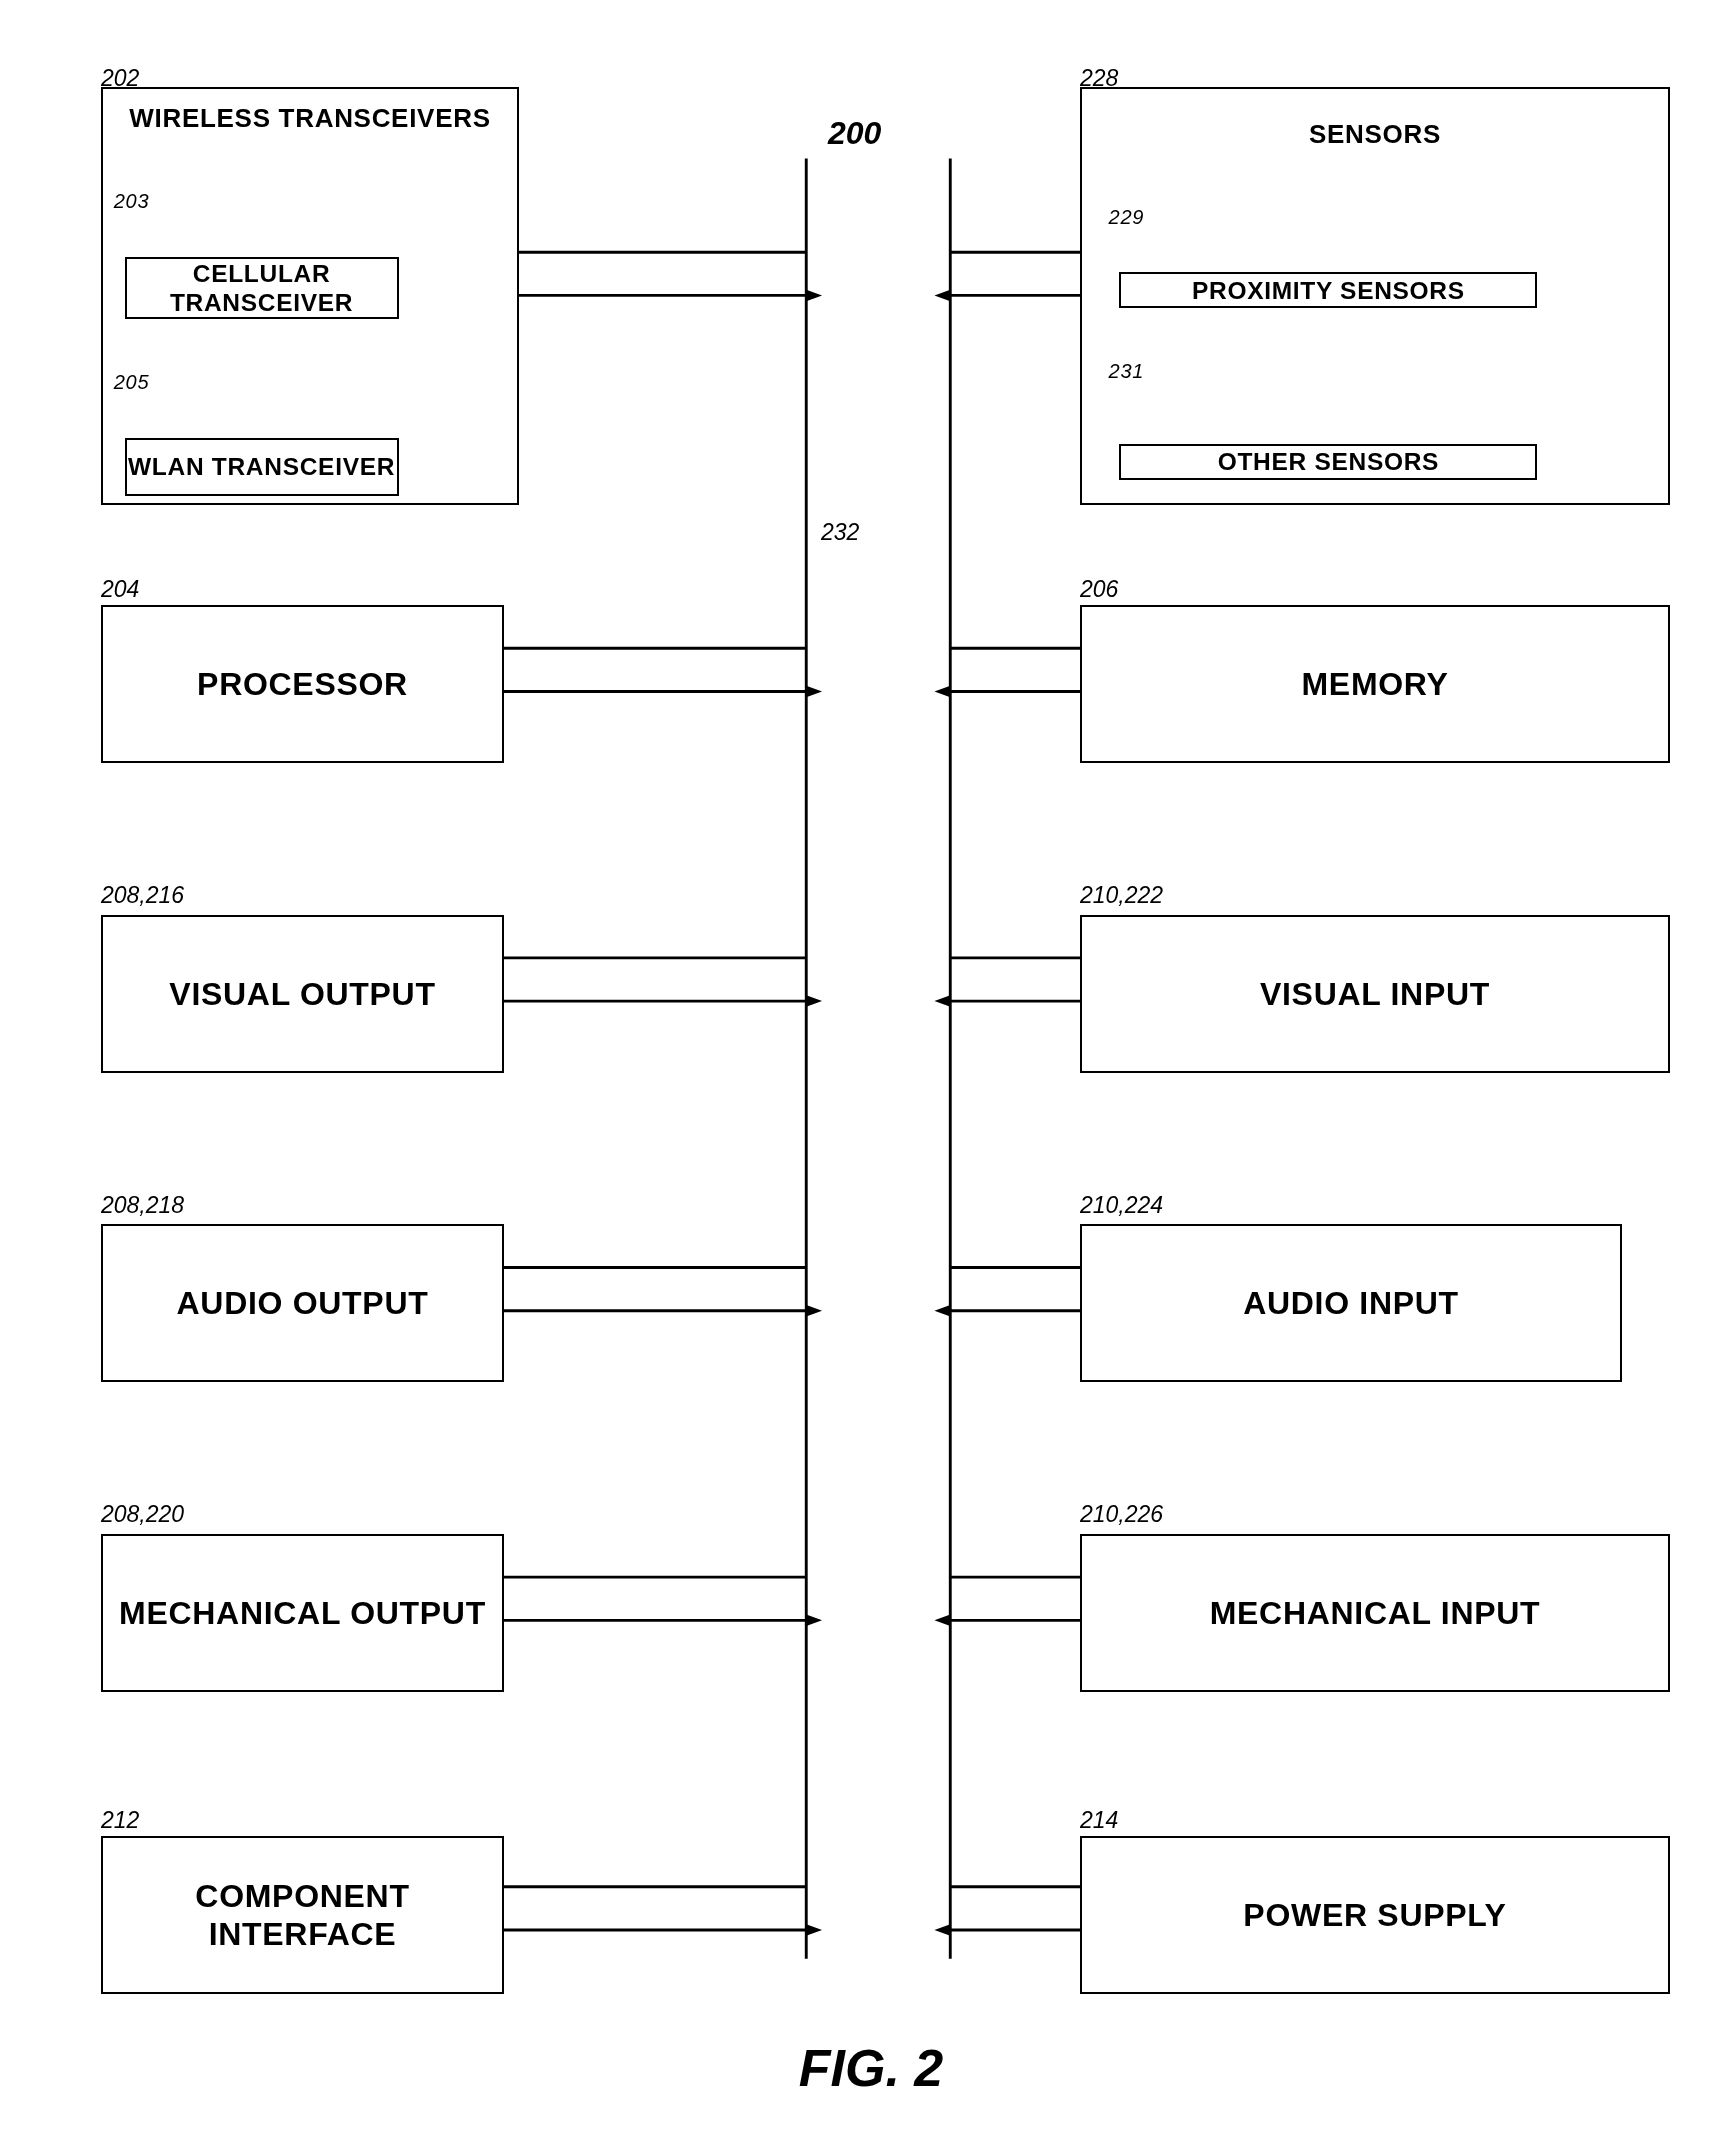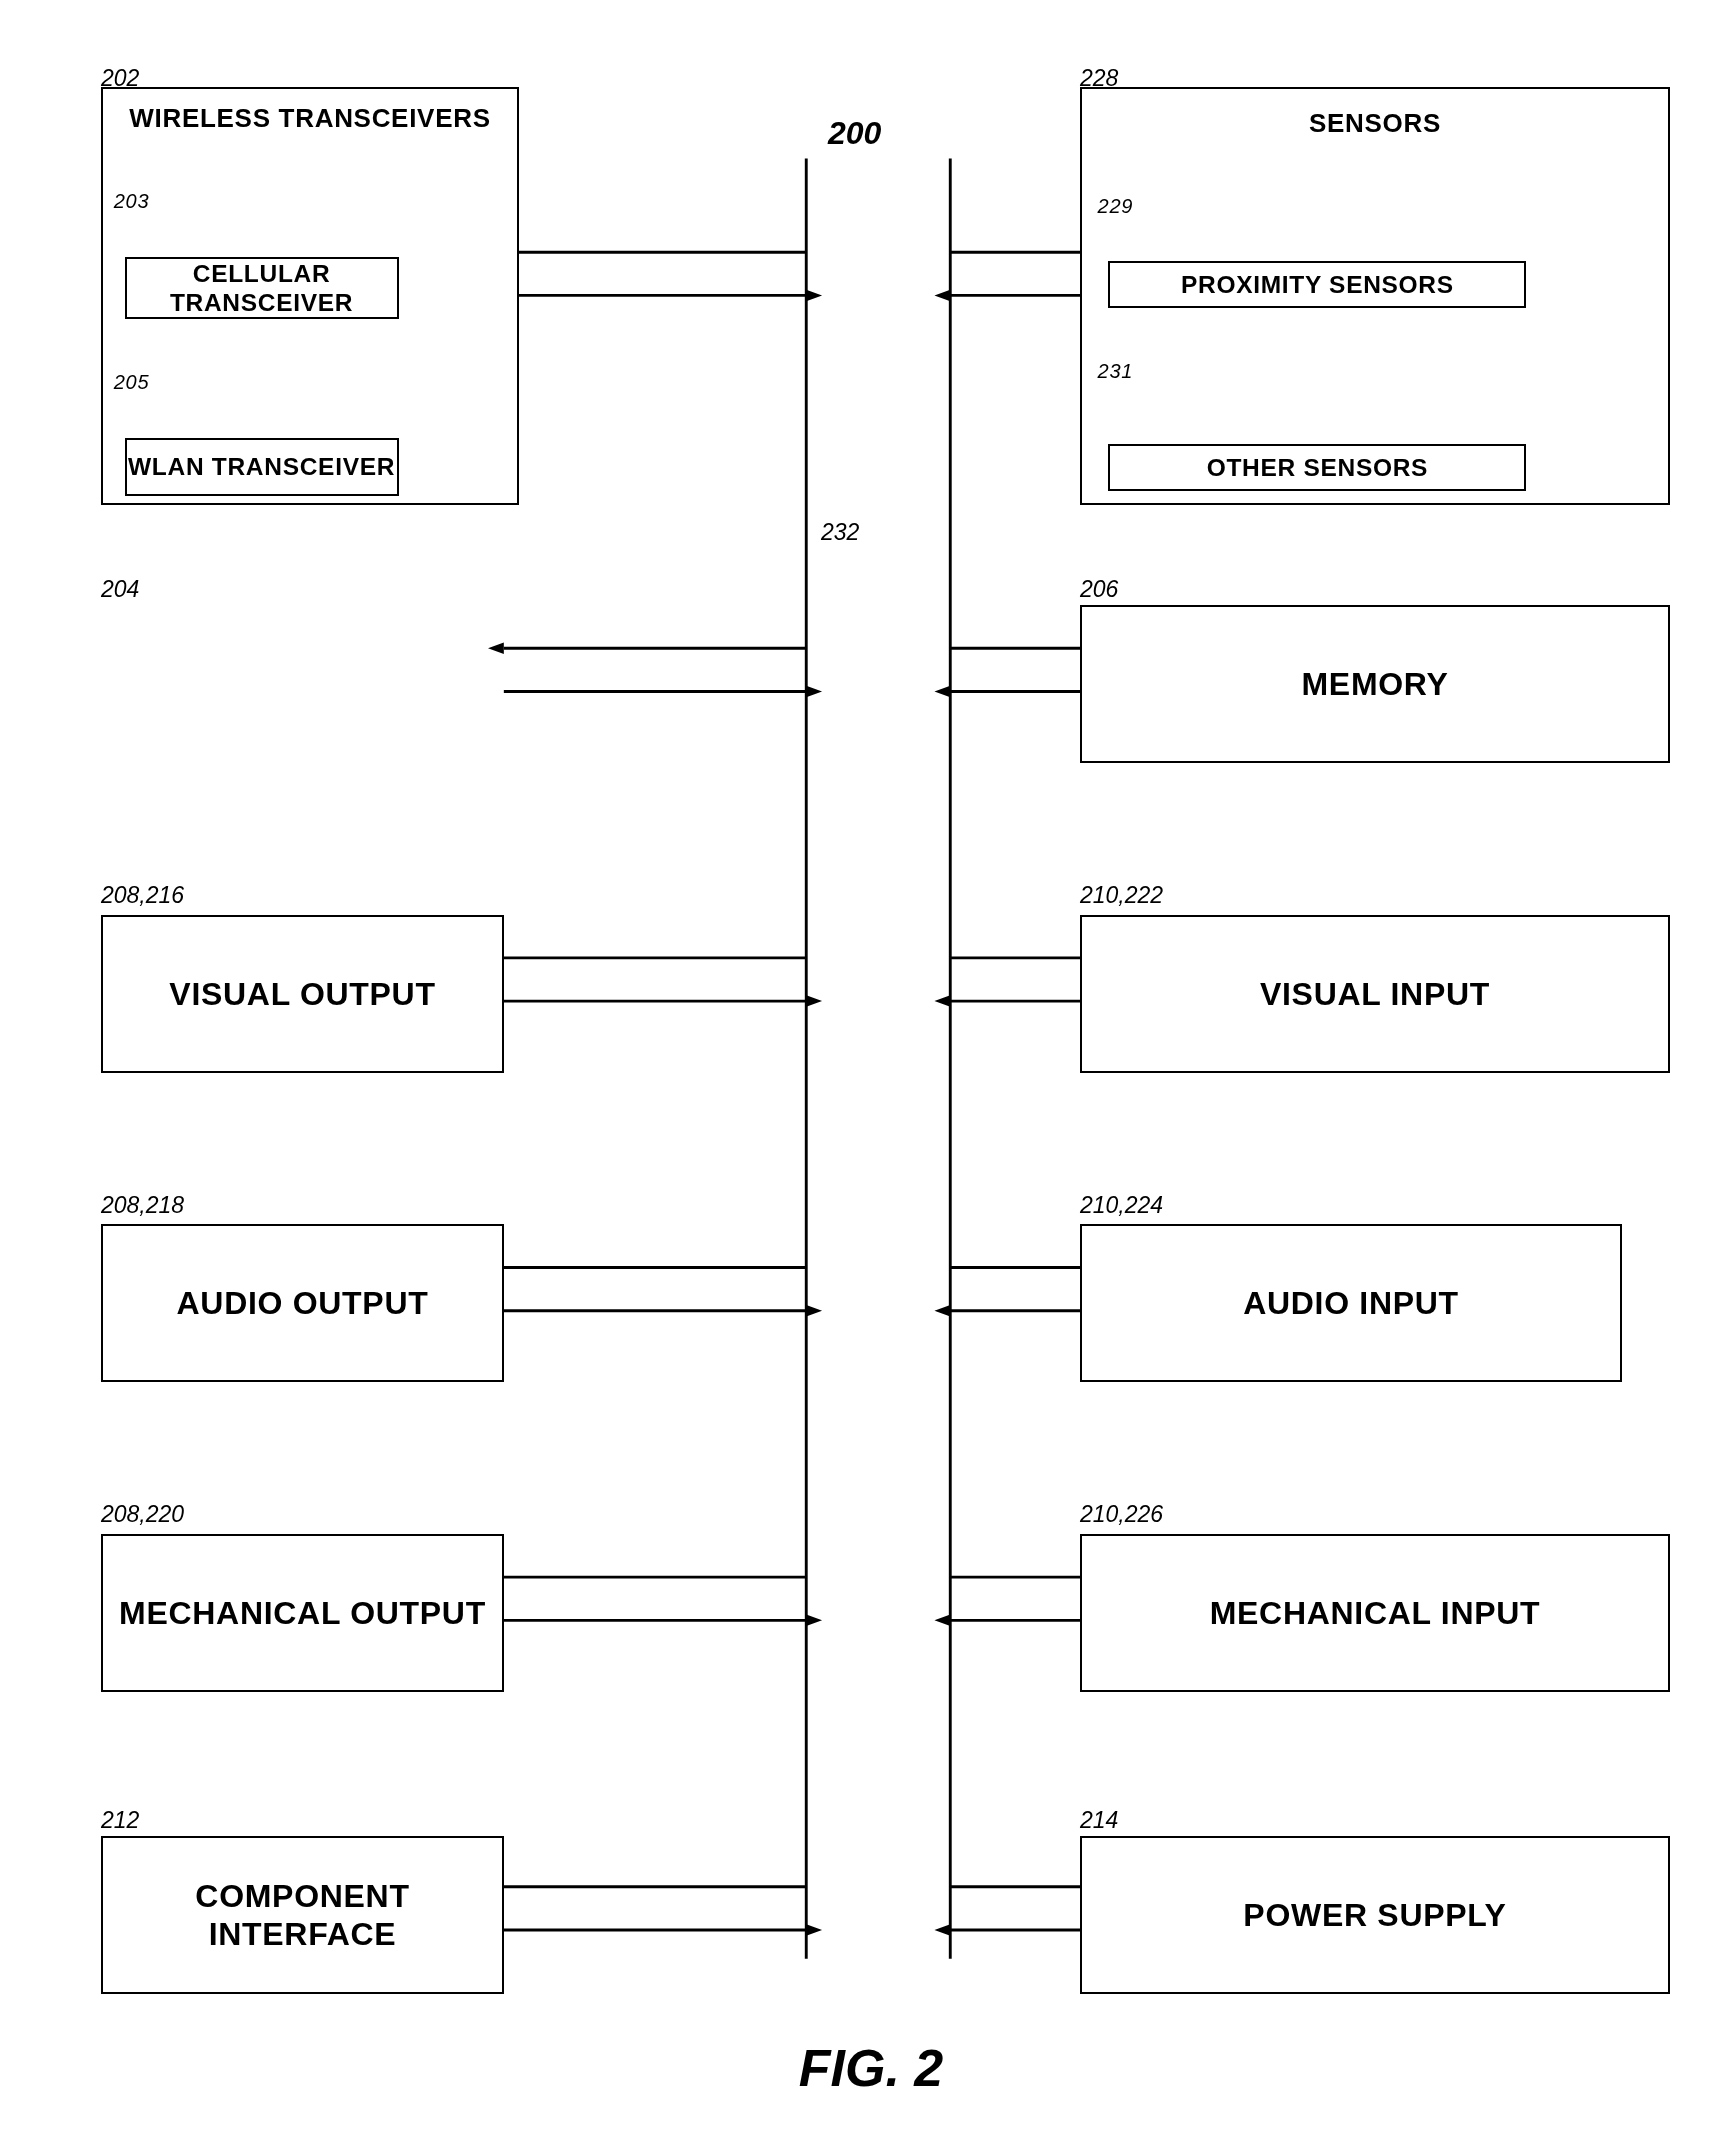--- a/index.html
+++ b/index.html
@@ -157,39 +157,42 @@
     <div class="box" style="position:relative; width:274px; height:108px; margin-left:14.4px; margin-top:3.6px; font-size:24.5px;">
       <span>WLAN
 TRANSCEIVER</span>
     </div>
   </div>
 
   <span style="position:absolute; left:785px; top:86px; font-size:32px; font-style:italic; font-weight:bold;">200</span>
 
   <span class="label-ref" style="left:1037px; top:36px;">228</span>
 
-  <div class="box outer-box" style="left:1037px; top:58px; width:590px; height:418px; flex-direction:column; align-items:flex-start; padding:12px;">
+  <div class="box outer-box" style="left:1037px; top:58px; width:590px; height:418px; flex-direction:column; align-items:flex-start; padding:23px;">
     <span style="font-size:26px; font-weight:bold; align-self:center; margin-top:7.2px;">SENSORS</span>
 
     <span class="label-ref" style="position:relative; font-size:20px; margin-top:14.4px; margin-left:3.6px;">229</span>
     <div class="box" style="position:relative; width:418px; height:108px; margin-left:14.4px; margin-top:3.6px; font-size:24.5px;">
       <span>PROXIMITY
 SENSORS</span>
     </div>
 
     <span class="label-ref" style="position:relative; font-size:20px; margin-top:10.8px; margin-left:3.6px;">231</span>
     <div class="box" style="position:relative; width:418px; height:108px; margin-left:14.4px; margin-top:21px; font-size:24.5px;">
       <span>OTHER
 SENSORS</span>
     </div>
   </div>
 
   <span class="label-ref" style="left:778px; top:490px;">232</span>
 
   <span class="label-ref" style="left:58px; top:547px;">204</span>
+  <div class="box" style="left:58px; top:576px; width:403px; height:158px; font-size:32px;">
+    <span>PROCESSOR</span>
+  </div>
 
   <span class="label-ref" style="left:1037px; top:547px;">206</span>
   <div class="box" style="left:1037px; top:576px; width:590px; height:158px; font-size:32px;">
     <span>MEMORY</span>
   </div>
 
   <span class="label-ref" style="left:58px; top:853px;">208,216</span>
   <div class="box" style="left:58px; top:886px; width:403px; height:158px; font-size:32px;">
     <span>VISUAL
 OUTPUT</span>

